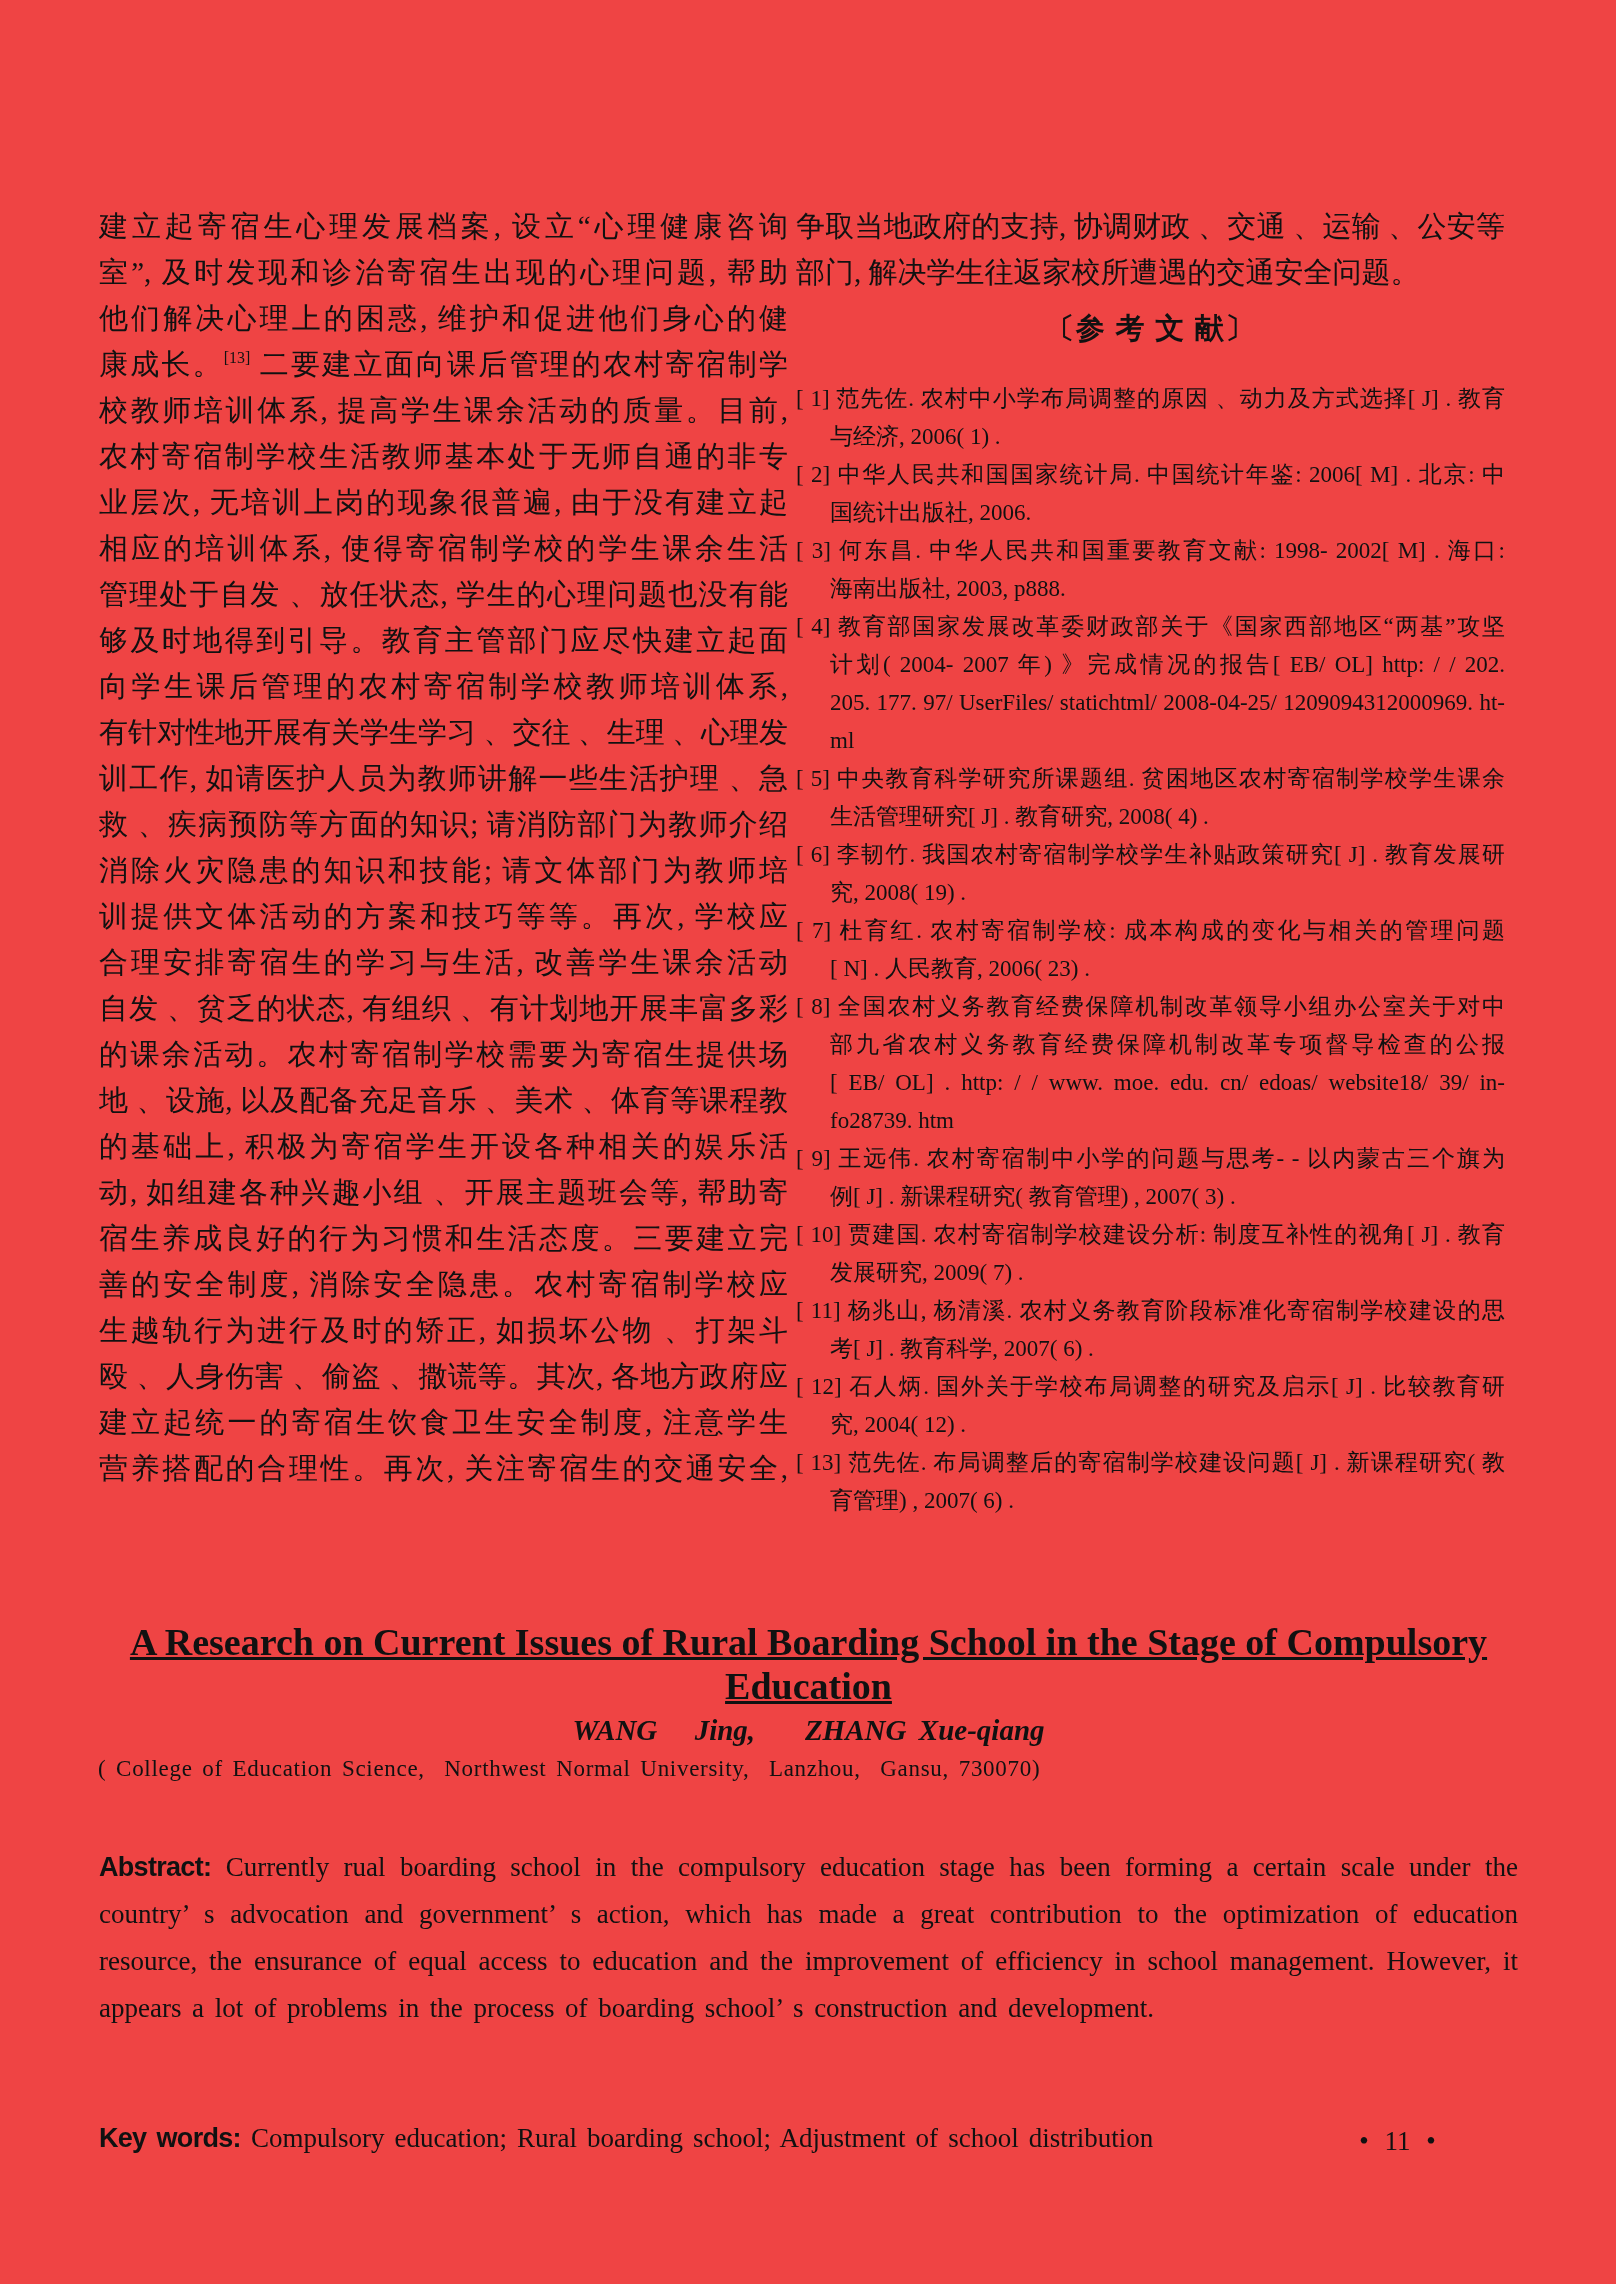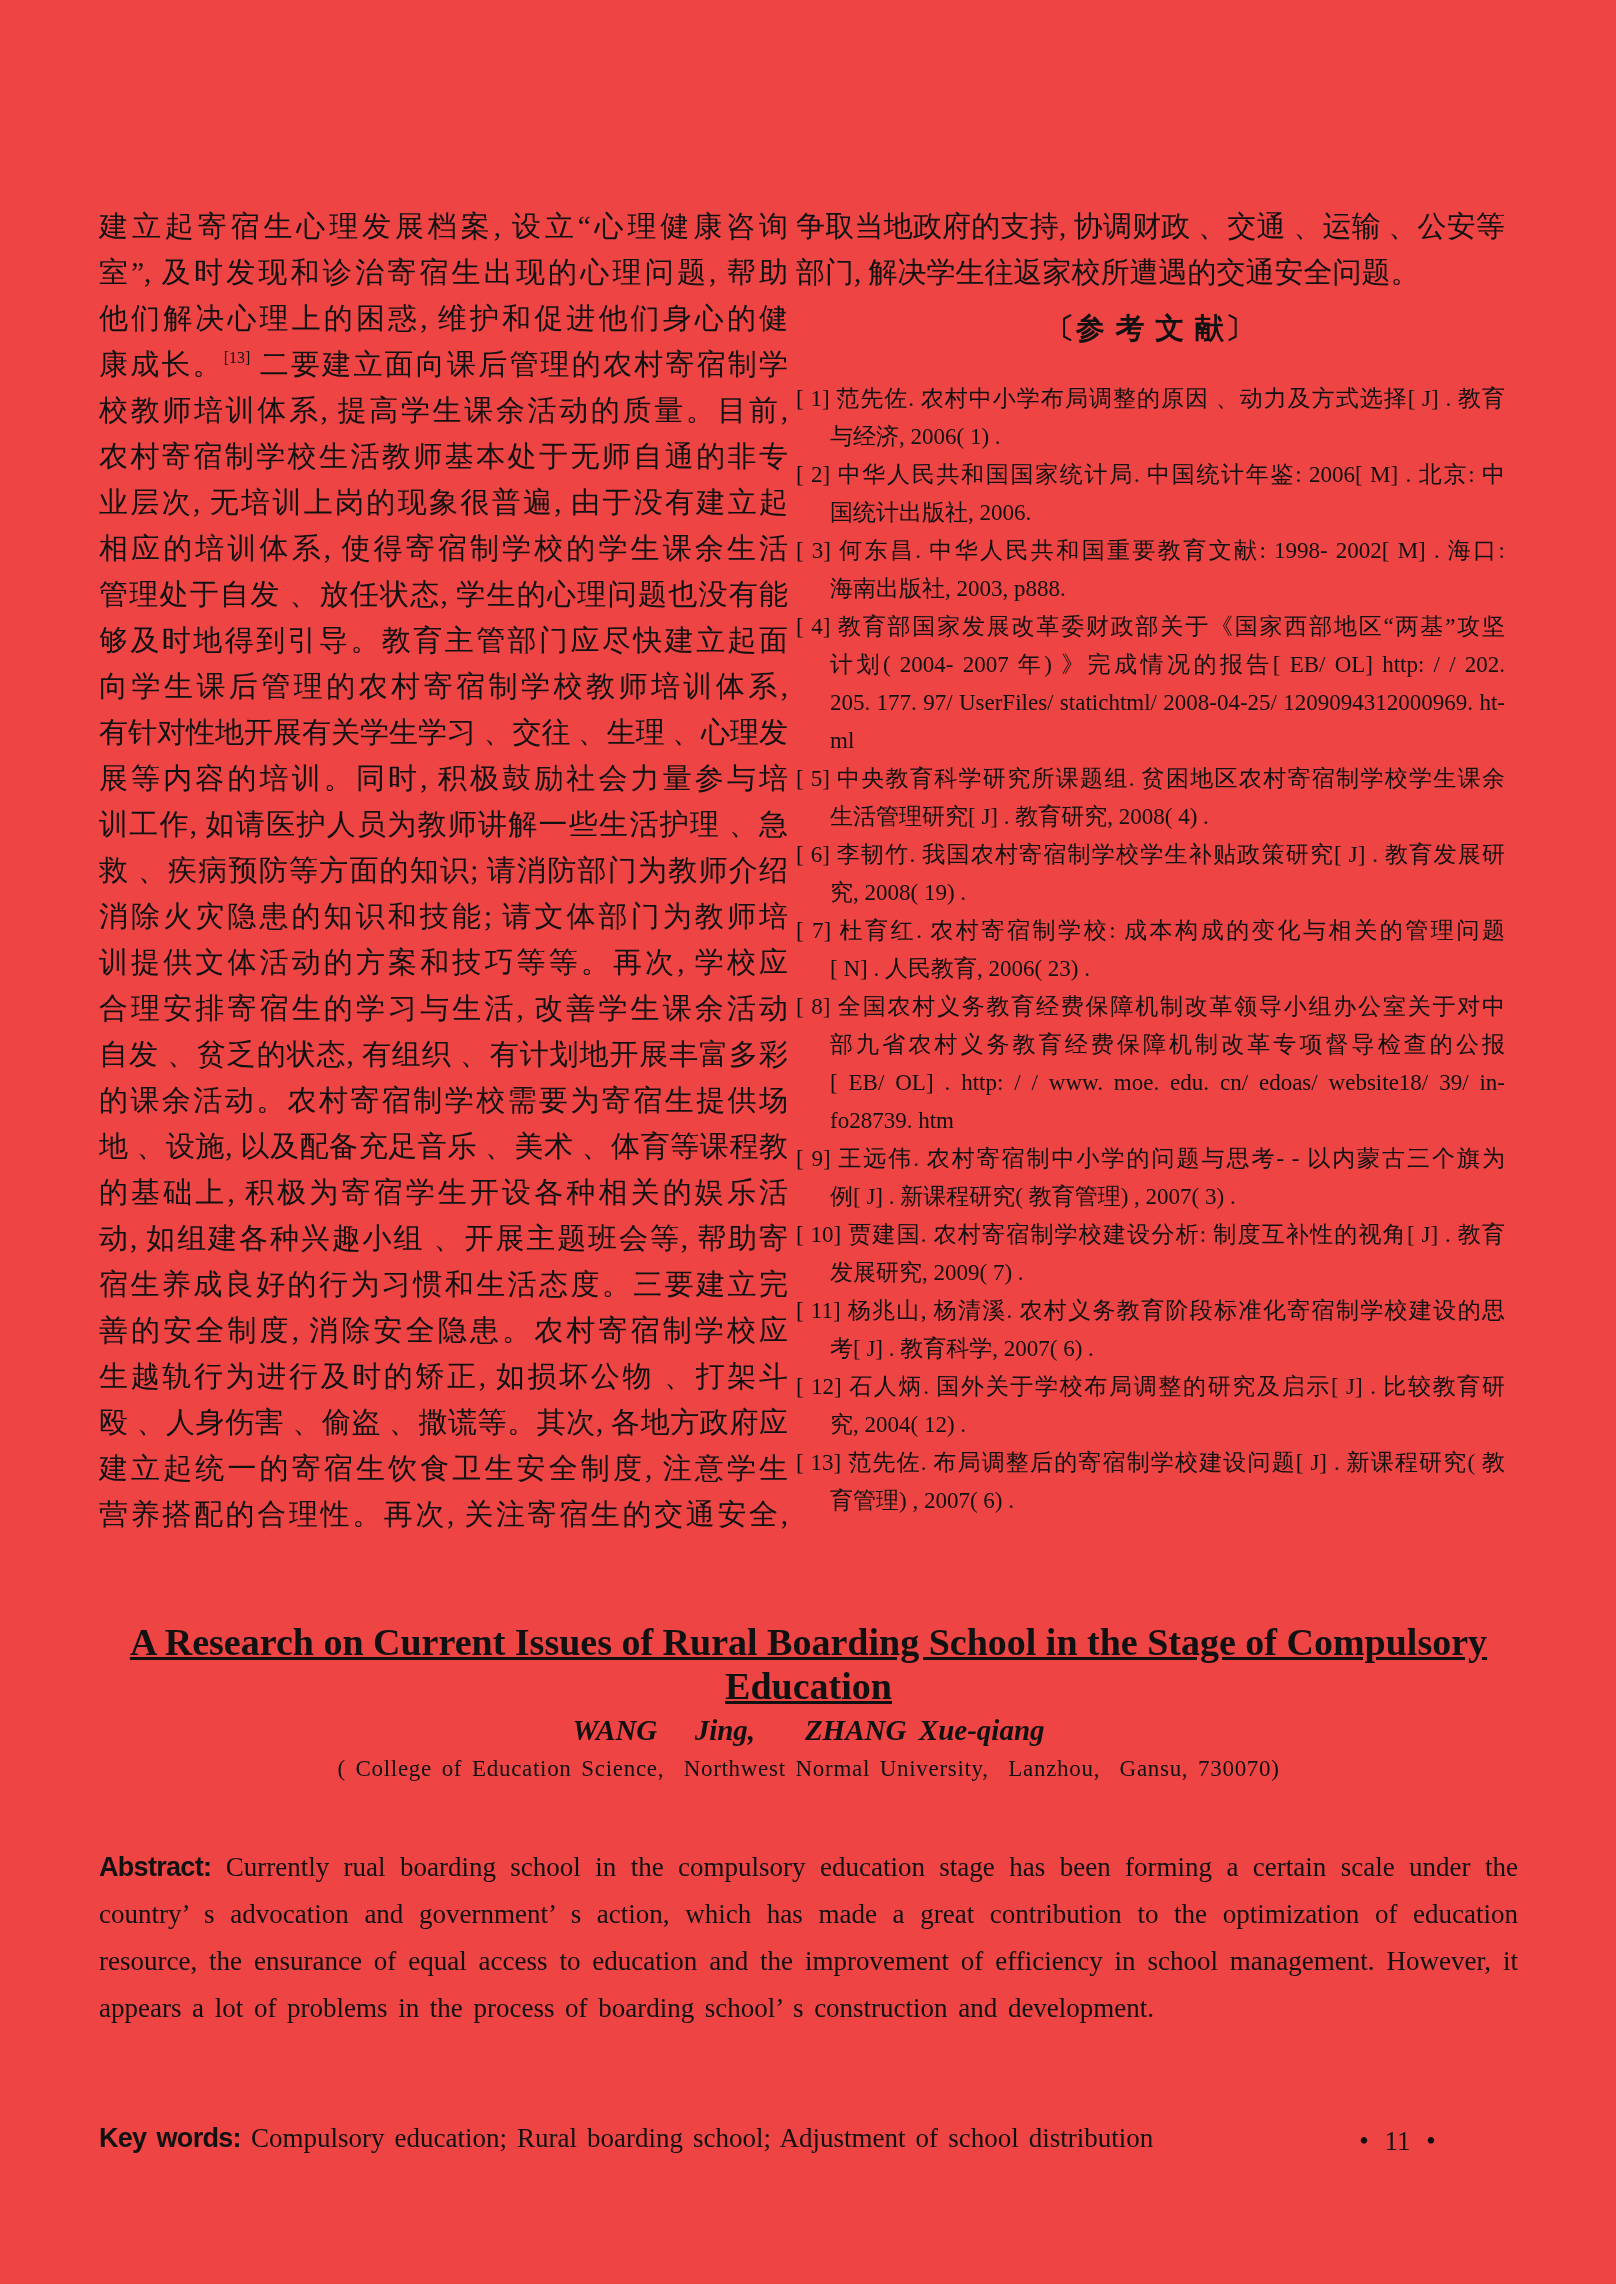--- a/index.html
+++ b/index.html
@@ -58,21 +58,21 @@
     position: absolute; left: 98px; top: 1620px; width: 1421px;
     text-align: center; font-size: 38px; font-weight: bold; letter-spacing: 0px; text-decoration: underline;
   }
   .en-authors {
     position: absolute; left: 98px; top: 1714px; width: 1421px;
     text-align: center; font-size: 29px; font-weight: bold; font-style: italic;
     white-space: pre-wrap; word-spacing: 5.2px;
   }
   .en-affiliation {
     position: absolute; left: 98px; top: 1756px; width: 1421px;
-    text-align: center; font-size: 23px; white-space: pre-wrap; word-spacing: 3.3px;
+    font-size: 23px; white-space: pre-wrap; word-spacing: 3.3px;
     letter-spacing: 0.7px;
   }
   .en-abstract {
     position: absolute; left: 99px; top: 1844px; width: 1419px;
     font-size: 27px; line-height: 47px; text-align: justify; word-spacing: 3.9px;
   }
   .en-keywords {
     position: absolute; left: 99px; top: 2119px; width: 1419px;
     font-size: 27px; line-height: 39px; word-spacing: 3.3px;
   }
@@ -97,21 +97,20 @@
       <div class="cjk-line">他们解决心理上的困惑, 维护和促进他们身心的健</div>
       <div class="cjk-line">康成长。<sup>[13]</sup> 二要建立面向课后管理的农村寄宿制学</div>
       <div class="cjk-line">校教师培训体系, 提高学生课余活动的质量。目前,</div>
       <div class="cjk-line">农村寄宿制学校生活教师基本处于无师自通的非专</div>
       <div class="cjk-line">业层次, 无培训上岗的现象很普遍, 由于没有建立起</div>
       <div class="cjk-line">相应的培训体系, 使得寄宿制学校的学生课余生活</div>
       <div class="cjk-line">管理处于自发 、放任状态, 学生的心理问题也没有能</div>
       <div class="cjk-line">够及时地得到引导。教育主管部门应尽快建立起面</div>
       <div class="cjk-line">向学生课后管理的农村寄宿制学校教师培训体系,</div>
       <div class="cjk-line">有针对性地开展有关学生学习 、交往 、生理 、心理发</div>
-      <div class="cjk-line">展等内容的培训。同时, 积极鼓励社会力量参与培</div>
       <div class="cjk-line">训工作, 如请医护人员为教师讲解一些生活护理 、急</div>
       <div class="cjk-line">救 、疾病预防等方面的知识; 请消防部门为教师介绍</div>
       <div class="cjk-line">消除火灾隐患的知识和技能; 请文体部门为教师培</div>
       <div class="cjk-line">训提供文体活动的方案和技巧等等。再次, 学校应</div>
       <div class="cjk-line">合理安排寄宿生的学习与生活, 改善学生课余活动</div>
       <div class="cjk-line">自发 、贫乏的状态, 有组织 、有计划地开展丰富多彩</div>
       <div class="cjk-line">的课余活动。农村寄宿制学校需要为寄宿生提供场</div>
       <div class="cjk-line">地 、设施, 以及配备充足音乐 、美术 、体育等课程教师</div>
       <div class="cjk-line">的基础上, 积极为寄宿学生开设各种相关的娱乐活</div>
       <div class="cjk-line">动, 如组建各种兴趣小组 、开展主题班会等, 帮助寄</div>

